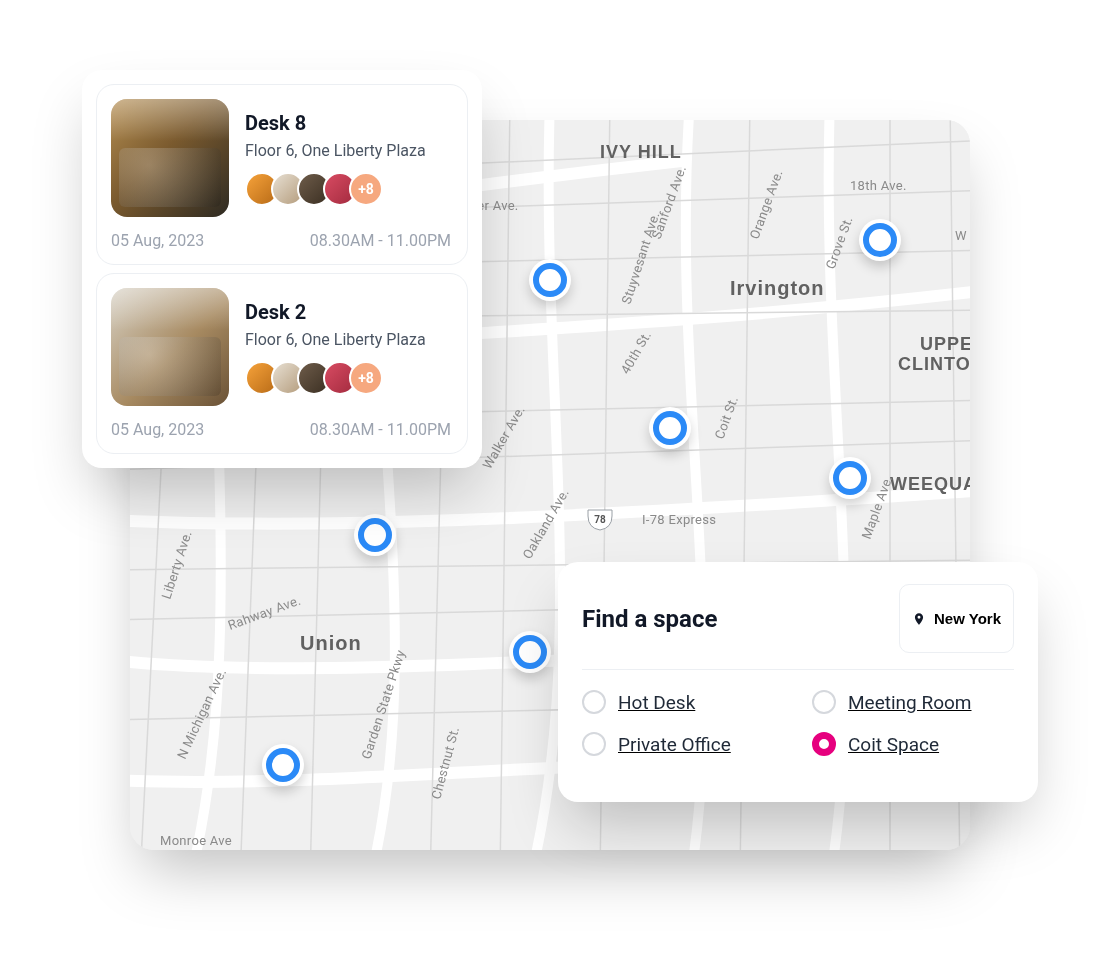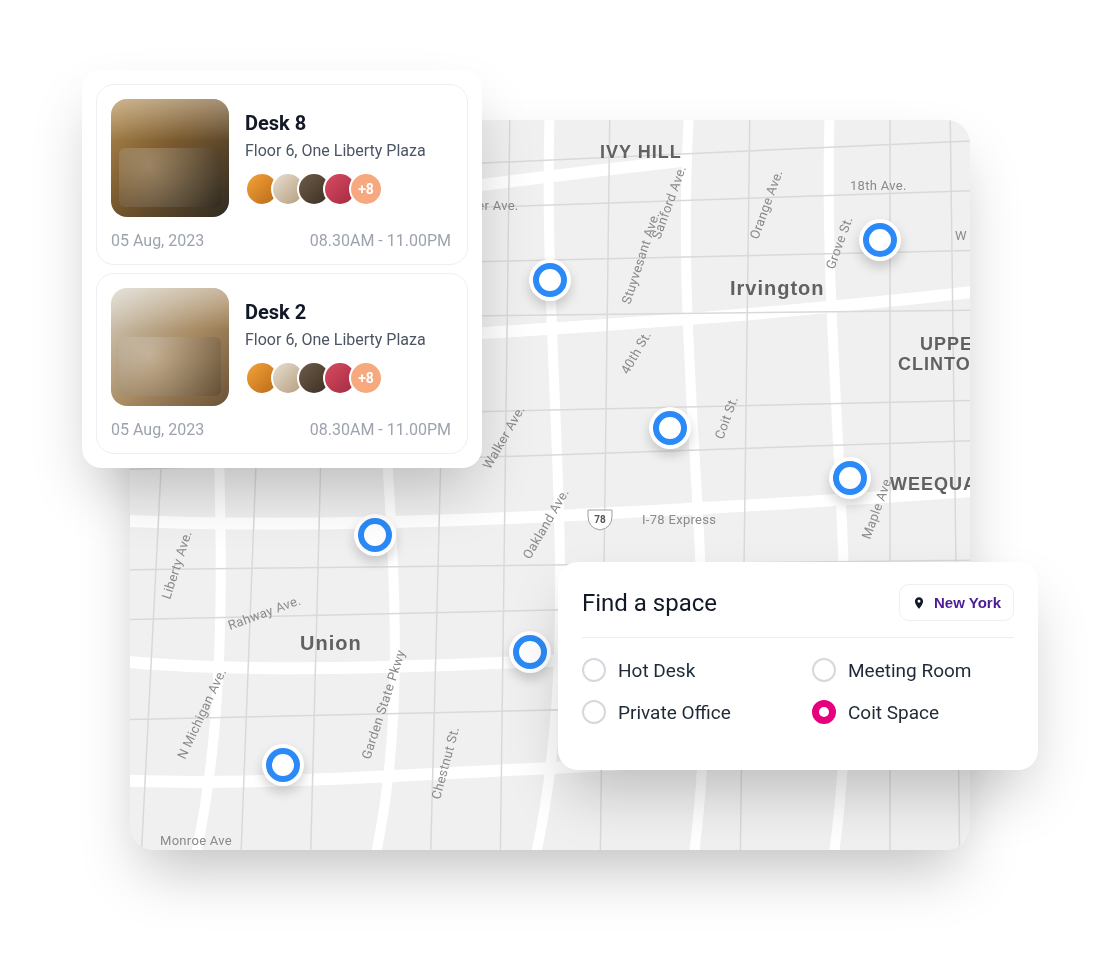--- a/index.html
+++ b/index.html
@@ -110,32 +110,32 @@
       position: absolute;
       right: 72px;
       top: 562px;
       width: 480px;
       background: #fff;
       border-radius: 20px;
       padding: 22px 24px 24px;
       box-shadow: 0 30px 60px -10px rgba(0,0,0,0.22);
     }
     .find-header { display:flex; align-items:center; justify-content:space-between; padding-bottom: 16px; border-bottom: 1px solid #eceff3; }
-    .find-title { font-size: 24px; font-weight:400; color:#111827; }
+    .find-title { font-size: 24px; font-weight:700; color:#111827; }
     .city-chip {
       border: 1px solid #eceff3; border-radius: 10px;
-      padding: 9px 12px;
+      padding: 25px 12px;
       display:flex; gap:8px; align-items:center;
-      font-size:15px; font-weight:600; color:#4c1d95;
+      font-size:15px; font-weight:600; color:#000000;
       cursor: pointer;
       background:#fff;
     }
     .pin-icon { width:14px; height:14px; }
     .options { display:grid; grid-template-columns: 1fr 1fr; gap: 18px 28px; padding: 20px 0 22px; }
-    .option { display:flex; align-items:center; gap:12px; cursor:pointer; }
+    .option { display:flex; align-items:center; gap:12px; cursor:pointer;text-decoration:underline; }
     .radio {
       width:24px; height:24px; border-radius:50%;
       border: 2.5px solid #d5d8dd;
       display:inline-flex; align-items:center; justify-content:center;
       flex:0 0 auto;
     }
     .radio.selected { border-color:#e6007e; border-width: 7px; }
     .option-label { font-size: 19px; color:#1f2937; }
     .start-btn {
       width:100%;

